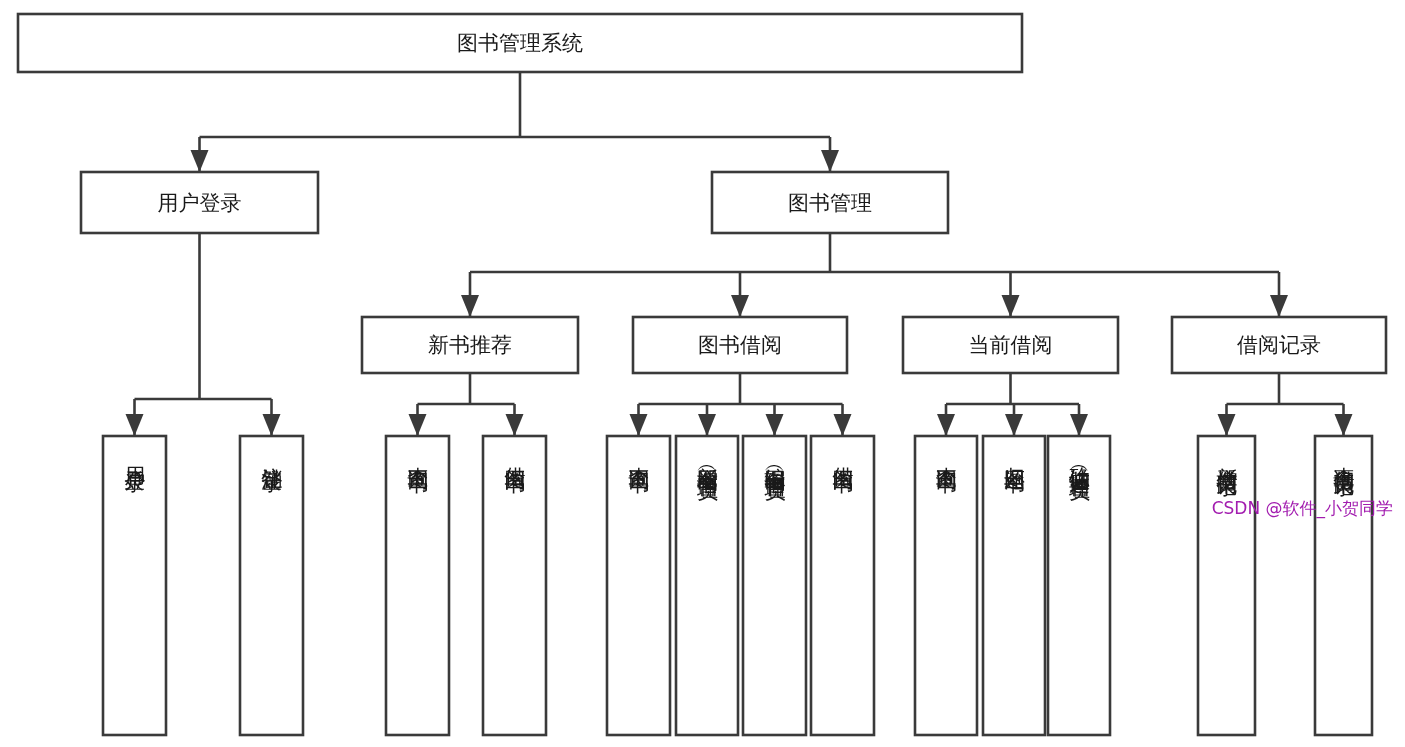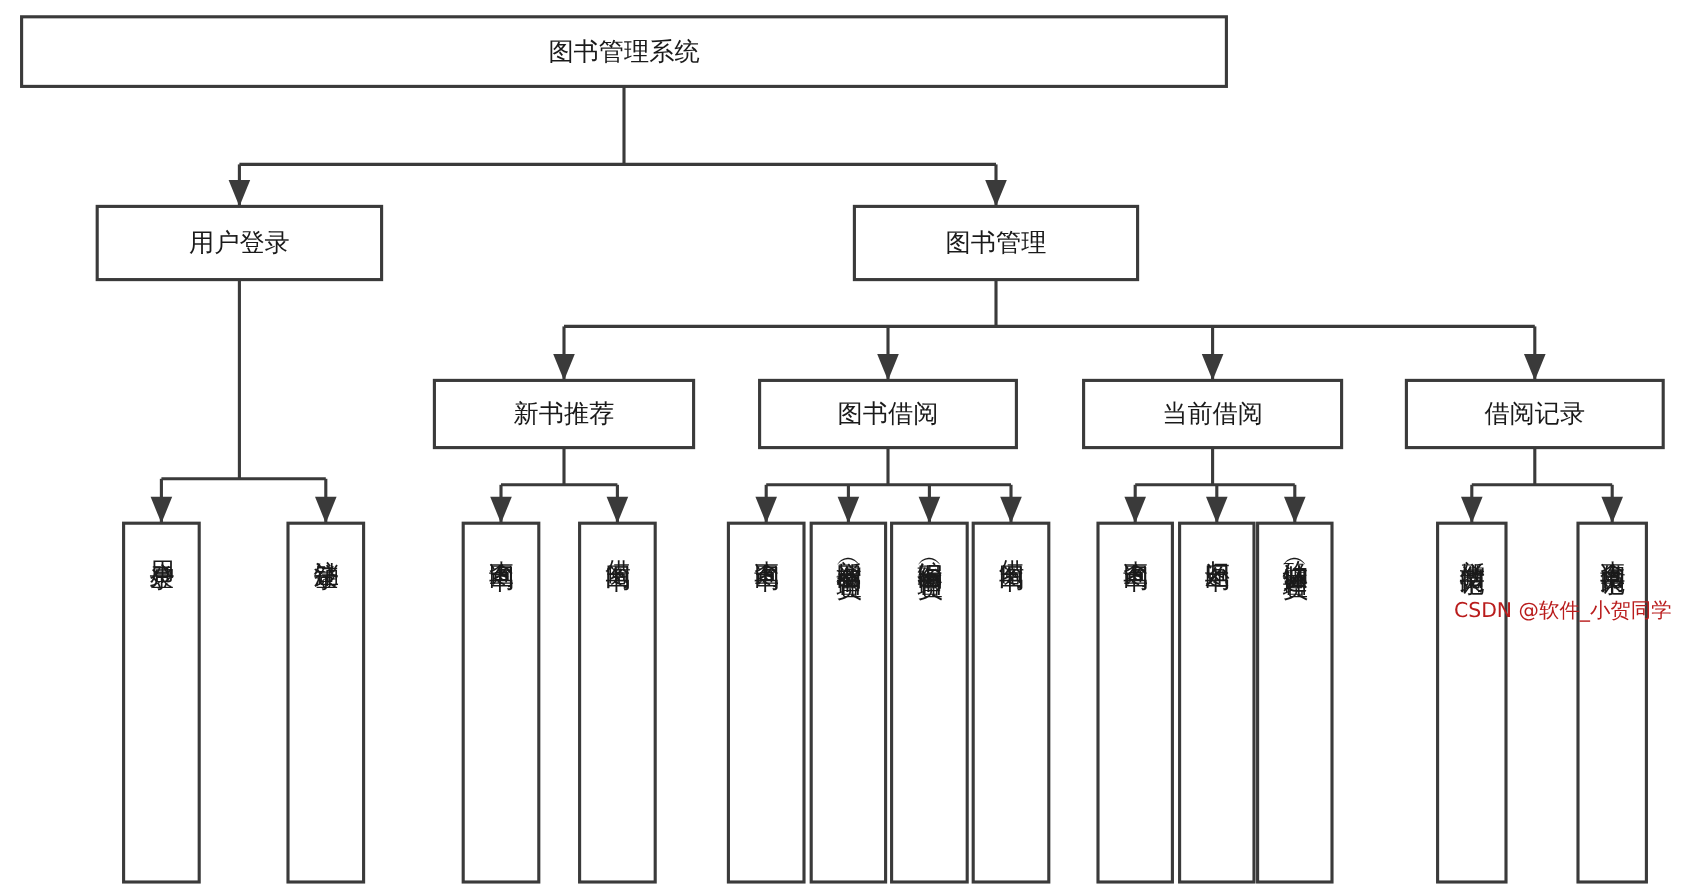--- a/index.html
+++ b/index.html
@@ -68,21 +68,21 @@
     color: #1a1a1a;
     letter-spacing: 2px;
     white-space: nowrap;
   }
   .watermark {
     position: absolute;
     right: 12px;
     bottom: 4px;
     font-family: "DejaVu Sans", "Liberation Sans", sans-serif;
     font-size: 17px;
-    color: #b91c1c;
+    color: #a21caf;
     white-space: nowrap;
     user-select: none;
   }
 </style>
 </head>
 <body>
 
 <div id="diagram-root">
   <svg class="diagram" viewBox="0 0 1405 747" xmlns="http://www.w3.org/2000/svg">
     <g id="connectors-layer">

